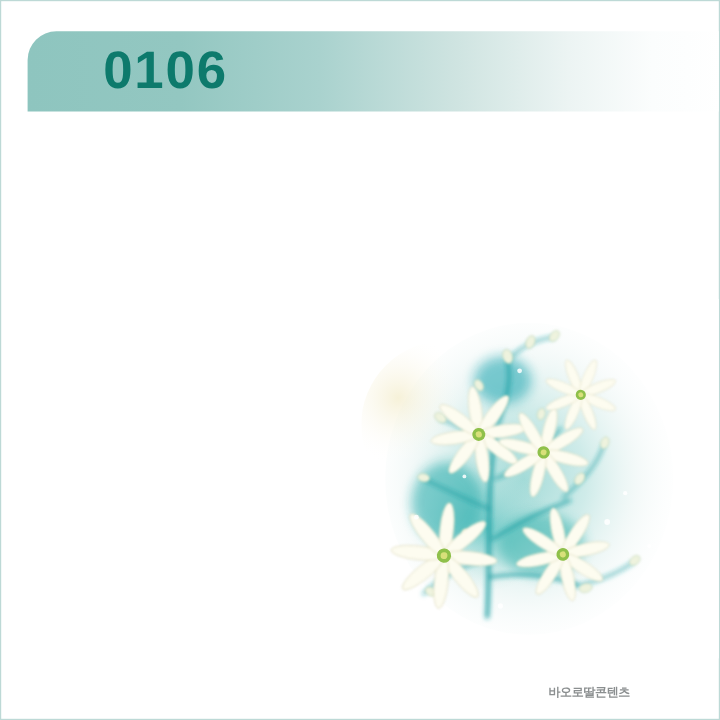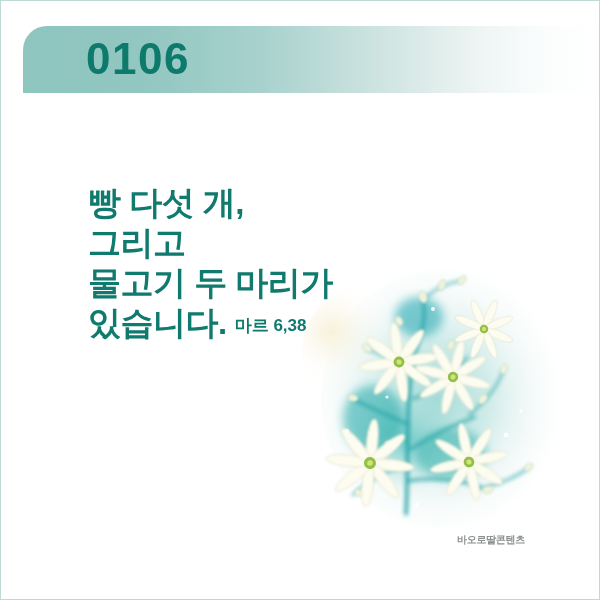--- a/index.html
+++ b/index.html
@@ -91,21 +91,21 @@
     font-weight: bold;
     color: #3a3a3a;
     letter-spacing: -0.1px;
     white-space: nowrap;
   }
 
   
   .credit {
     position: absolute;
     left: 400px;
-    top: 532px;
+    top: 569px;
     width: 180px;
     text-align: center;
     font-size: 10px;
     font-weight: bold;
     color: #8b8f90;
     letter-spacing: -0.3px;
   }
 </style>
 </head>
 <body>
@@ -216,23 +216,17 @@
 
       <rect x="0" y="0" width="300" height="300" fill="none"></rect>
       <rect x="0" y="0" width="46" height="300" fill="#ffffff" opacity="0.0"></rect>
     </svg>
   </div>
 
   <div class="banner">
     <span class="banner-number">0106</span>
   </div>
 
-  <div class="headline">
-    <span class="headline-line">빵 다섯 개,</span>
-    <span class="headline-line">그리고</span>
-    <span class="headline-line">물고기 두 마리가</span>
-    <span class="headline-line"><span>있습니다.</span><span class="headline-ref">마르 6,38</span></span>
-  </div>
 
 
   <div class="credit">바오로딸콘텐츠</div>
 
 </div>
 
 </body></html>

